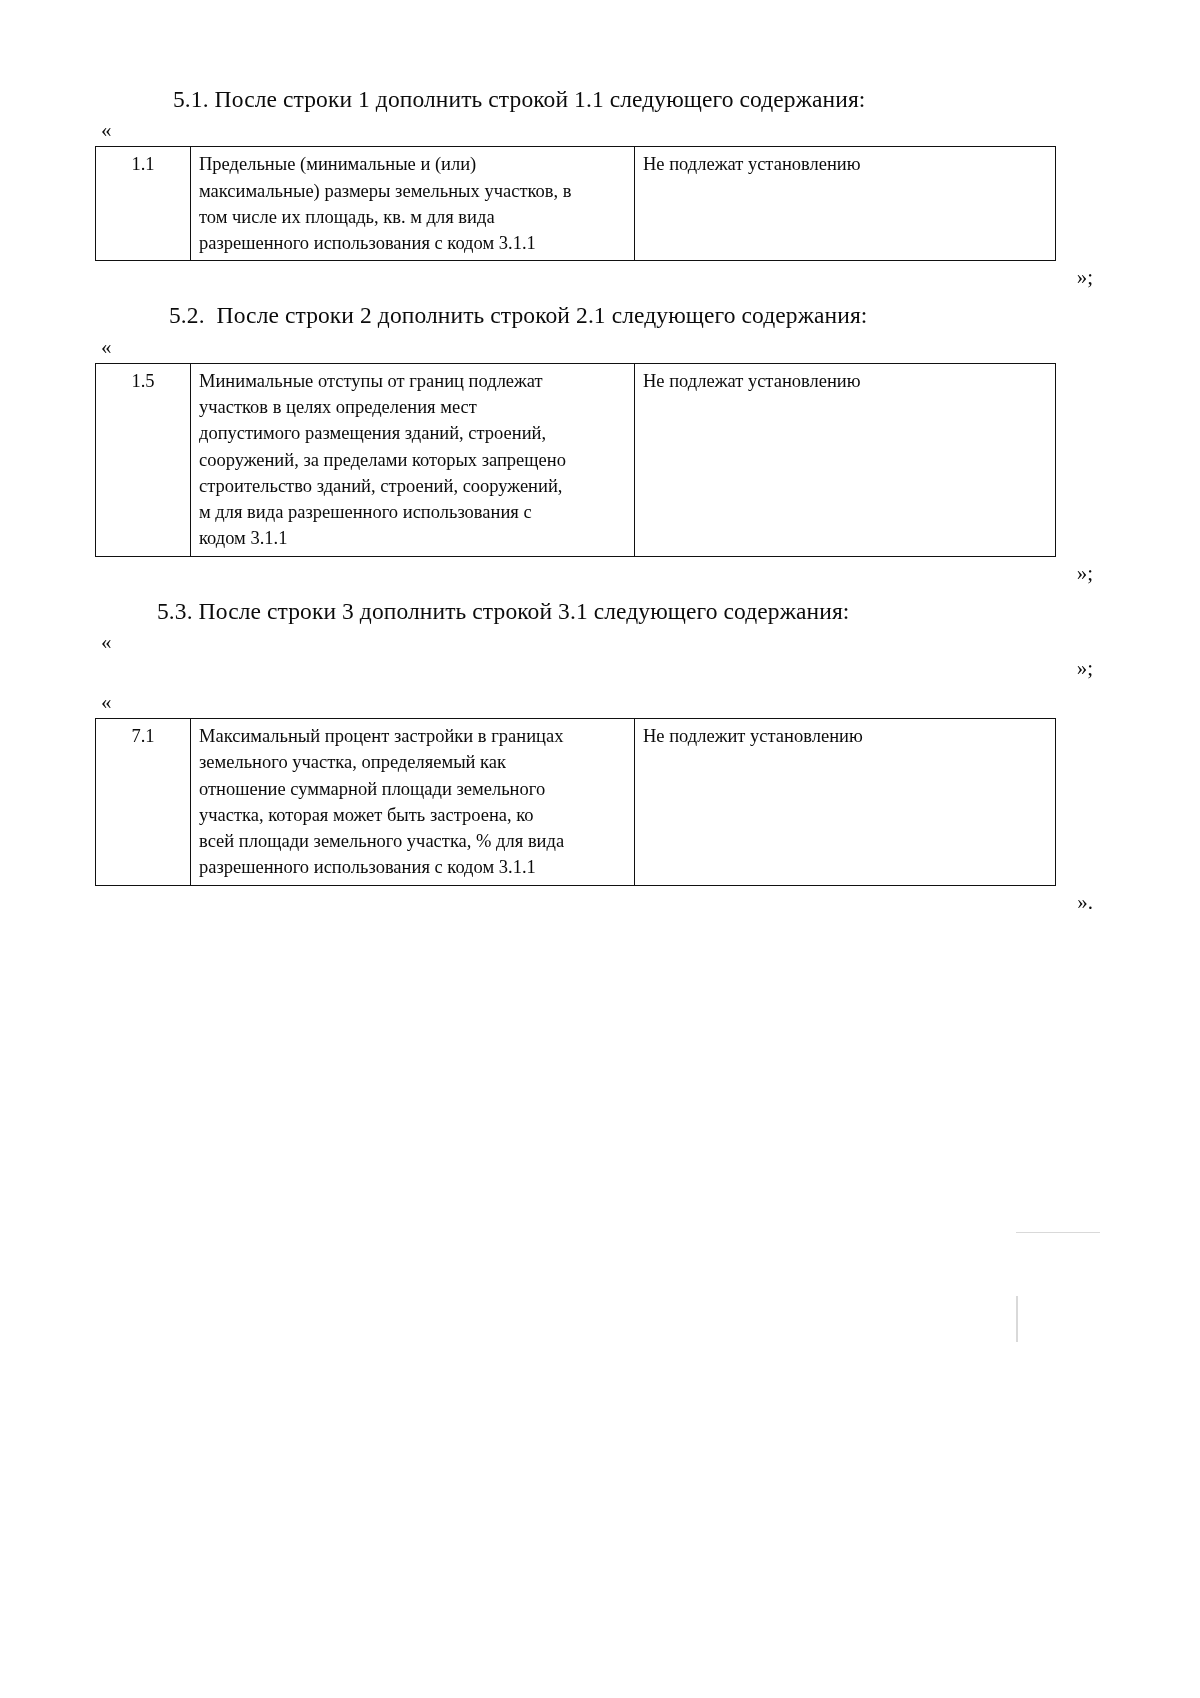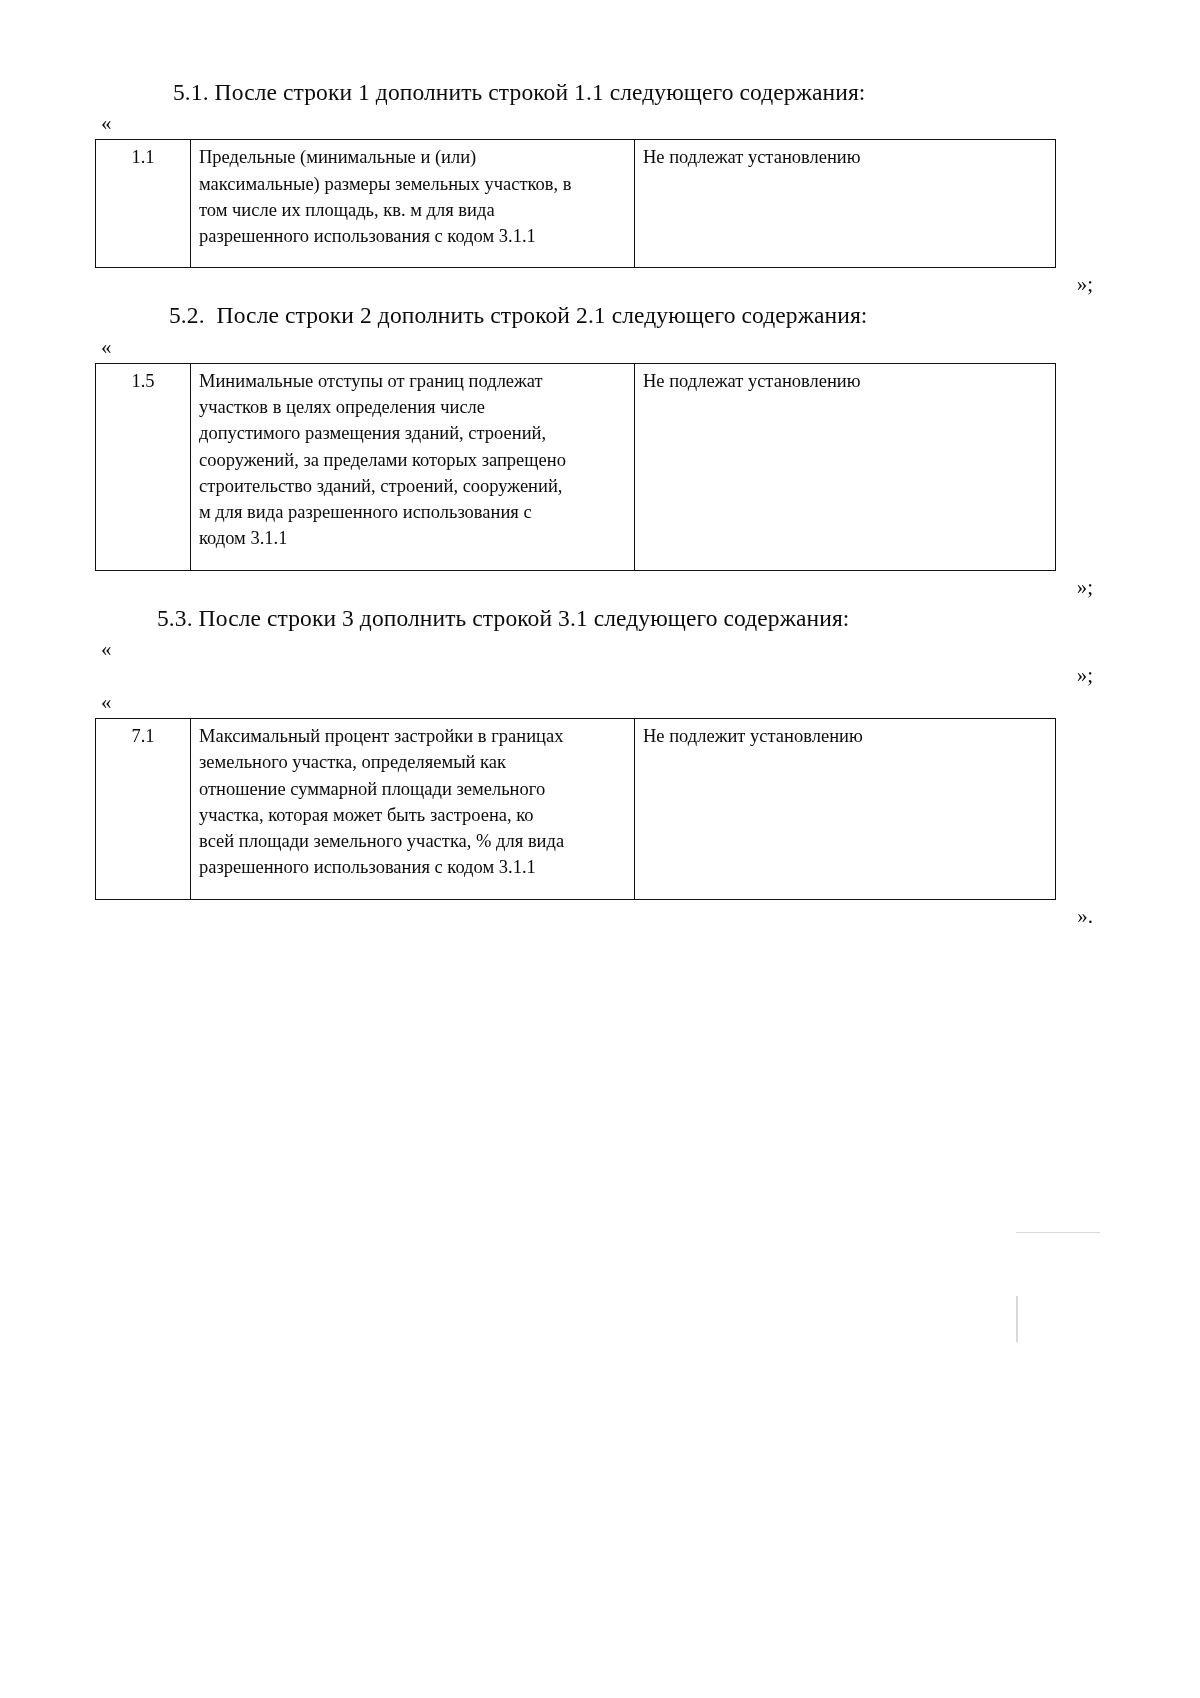--- a/index.html
+++ b/index.html
@@ -23,21 +23,21 @@
     padding: 0;
   }
   .content {
     position: absolute;
     left: 95px;
     top: 75px;
     width: 1010px;
   }
 
   .section {
-    margin: 3px 0 0 0;
+    margin: 10px 0 0 0;
   }
 
   .heading {
     font-size: 23.5px;
     line-height: 1.25;
     text-align: left;
     padding-left: 78px;
     margin: 0 0 6px 0;
     letter-spacing: 0.1px;
     white-space: pre;
@@ -65,21 +65,21 @@
     border-collapse: collapse;
     width: 925px;
     table-layout: fixed;
     margin: 0;
   }
   table.amend td {
     border: 1.6px solid #111111;
     vertical-align: top;
     font-size: 18.5px;
     line-height: 1.42;
-    padding: 4px 8px 18px 8px;
+    padding: 4px 8px 4px 8px;
   }
   td.c-num {
     width: 78px;
     text-align: center;
     padding-top: 5px;
   }
   td.c-desc {
     width: 427px;
   }
   td.c-val {
@@ -123,21 +123,21 @@
 
     <div class="section s2">
       <div class="heading">5.2.  После строки 2 дополнить строкой 2.1 следующего содержания:</div>
       <div class="quote-open">«</div>
       <table class="amend">
         <tbody>
           <tr>
             <td class="c-num">1.5</td>
             <td class="c-desc">
               <span class="desc-line">Минимальные отступы от границ подлежат</span>
-              <span class="desc-line">участков в целях определения числе</span>
+              <span class="desc-line">участков в целях определения мест</span>
               <span class="desc-line">допустимого размещения зданий, строений,</span>
               <span class="desc-line">сооружений, за пределами которых запрещено</span>
               <span class="desc-line">строительство зданий, строений, сооружений,</span>
               <span class="desc-line">м для вида разрешенного использования с</span>
               <span class="desc-line">кодом 3.1.1</span>
             </td>
             <td class="c-val">Не подлежат установлению</td>
           </tr>
         </tbody>
       </table>

